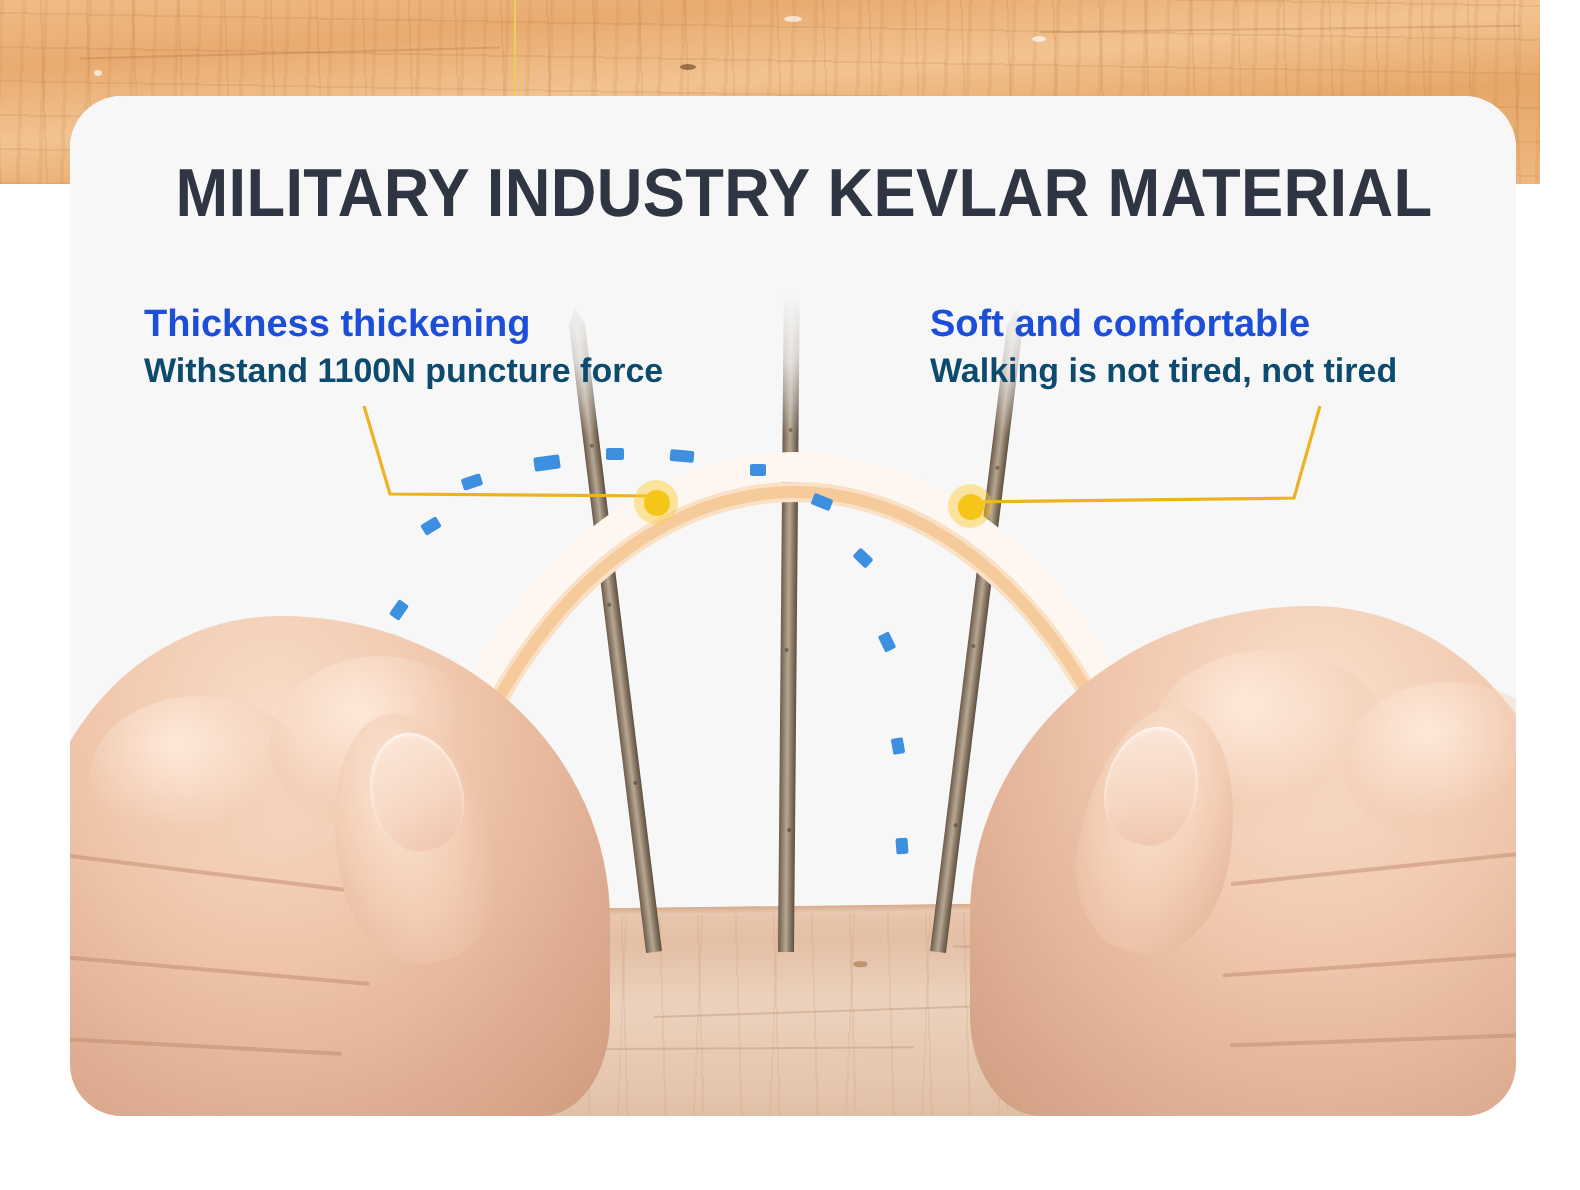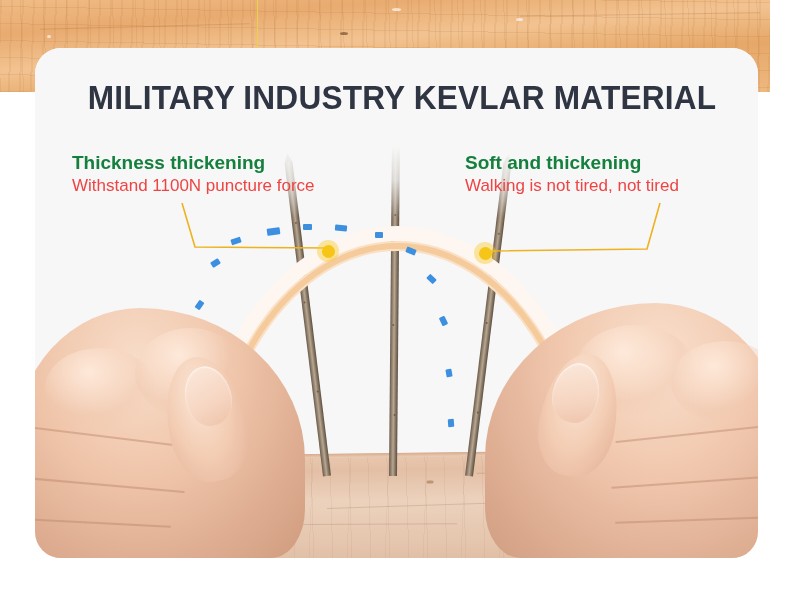--- a/index.html
+++ b/index.html
@@ -74,25 +74,25 @@
     color: #2f3542;
     font-family: "Liberation Sans Narrow", "Liberation Sans", sans-serif;
     transform: scaleX(.93);
     transform-origin: center;
     white-space: nowrap;
   }
 
   
   .feature { position: absolute; }
   .feature .title {
-    font-size: 19px; font-weight: 700; color: #15803d;
+    font-size: 19px; font-weight: 700; color: #1d4ed8;
     line-height: 24px; white-space: nowrap;
   }
   .feature .desc {
-    font-size: 17px; font-weight: 400; color: #ef4444;
+    font-size: 17px; font-weight: 700; color: #0c4a6e;
     line-height: 22px; white-space: nowrap;
   }
   .feature-left  { left: 37px;  top: 103px; }
   .feature-right { left: 430px; top: 103px; }
 
   
   .leader { position: absolute; pointer-events: none; }
   .leader-left  { left: 100px; top: 155px; }
   .leader-right { left: 440px; top: 155px; }
 
@@ -327,21 +327,21 @@
     </div>
 
     <div class="headline">MILITARY INDUSTRY KEVLAR MATERIAL</div>
 
     <div class="feature feature-left">
       <div class="title">Thickness thickening</div>
       <div class="desc">Withstand 1100N puncture force</div>
     </div>
 
     <div class="feature feature-right">
-      <div class="title">Soft and thickening</div>
+      <div class="title">Soft and comfortable</div>
       <div class="desc">Walking is not tired, not tired</div>
     </div>
 
     <svg class="leader leader-left" width="210" height="60">
       <polyline points="47,0 60,44 196,45" fill="none" stroke="#edb21e" stroke-width="1.6"></polyline>
     </svg>
     <svg class="leader leader-right" width="200" height="60">
       <polyline points="185,0 172,46 12,48" fill="none" stroke="#edb21e" stroke-width="1.6"></polyline>
     </svg>
 

